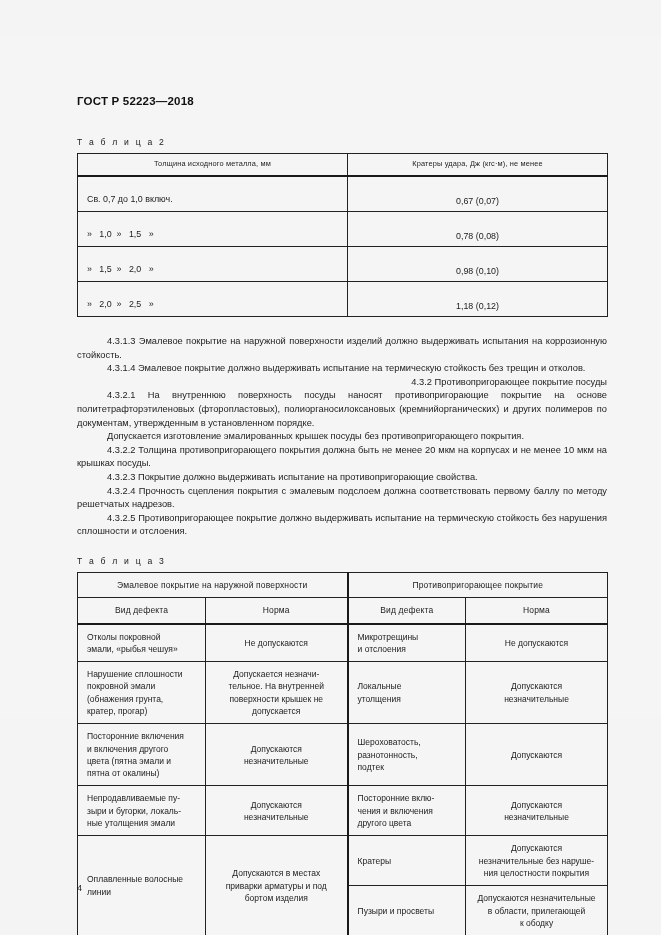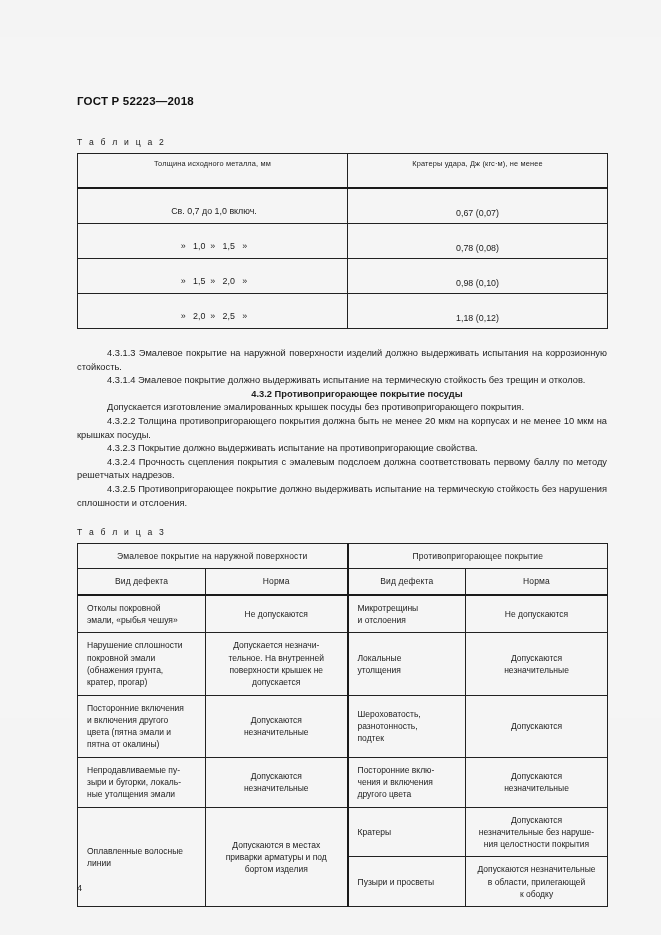--- a/index.html
+++ b/index.html
@@ -60,31 +60,31 @@
     padding: 4px 6px;
     font-weight: normal;
     vertical-align: middle;
     color: #1c1c1c;
   }
   table.gost .thead-cell {
     font-size: 7.4px;
     text-align: center;
     letter-spacing: 0.15px;
     padding-top: 5px;
-    padding-bottom: 19px;
+    padding-bottom: 7px;
   }
   table.gost tr.head-bottom td {
     border-bottom: 2px solid #1a1a1a;
   }
 
   
   #table2 { margin-bottom: 18px; }
   #table2 td.c-left {
     font-size: 8.9px;
-    text-align: center;
+    text-align: left;
     padding-left: 9px;
     padding-top: 15px;
     padding-bottom: 5px;
   }
   #table2 td.c-center {
     font-size: 8.9px;
     text-align: center;
     padding-top: 19px;
     padding-bottom: 5px;
   }
@@ -100,23 +100,23 @@
     line-height: 13.6px;
     text-align: justify;
     text-justify: inter-word;
     color: #1c1c1c;
   }
   .body-text p {
     margin: 0;
     text-indent: 30px;
   }
   .body-text p.heading {
-    font-weight: bold;
+    font-weight: normal;
     text-indent: 30px;
-    text-align: center;
+    text-align: right;
   }
   .body-text p.last-line { text-align: left; }
 
   .gap-before-t3 { height: 17px; }
 
   
   #table3 td {
     font-size: 8.5px;
     text-align: center;
     line-height: 12.3px;
@@ -174,20 +174,21 @@
           <td class="c-left range-cell">»   2,0  »   2,5   »</td>
           <td class="c-center">1,18 (0,12)</td>
         </tr>
       </tbody>
     </table>
 
     <div class="body-text">
       <p>4.3.1.3 Эмалевое покрытие на наружной поверхности изделий должно выдерживать испытания на коррозионную стойкость.</p>
       <p>4.3.1.4 Эмалевое покрытие должно выдерживать испытание на термическую стойкость без трещин и отколов.</p>
       <p class="heading">4.3.2 Противопригорающее покрытие посуды</p>
+      <p>4.3.2.1 На внутреннюю поверхность посуды наносят противопригорающие покрытие на основе политетрафторэтиленовых (фторопластовых), полиорганосилоксановых (кремнийорганических) и других полимеров по документам, утвержденным в установленном порядке.</p>
       <p class="last-line">Допускается изготовление эмалированных крышек посуды без противопригорающего покрытия.</p>
       <p>4.3.2.2 Толщина противопригорающего покрытия должна быть не менее 20 мкм на корпусах и не менее 10 мкм на крышках посуды.</p>
       <p class="last-line">4.3.2.3 Покрытие должно выдерживать испытание на противопригорающие свойства.</p>
       <p>4.3.2.4 Прочность сцепления покрытия с эмалевым подслоем должна соответствовать первому баллу по методу решетчатых надрезов.</p>
       <p>4.3.2.5 Противопригорающее покрытие должно выдерживать испытание на термическую стойкость без нарушения сплошности и отслоения.</p>
     </div>
 
     <div class="gap-before-t3"></div>
 
     <div class="table-caption">Т а б л и ц а  3</div>

